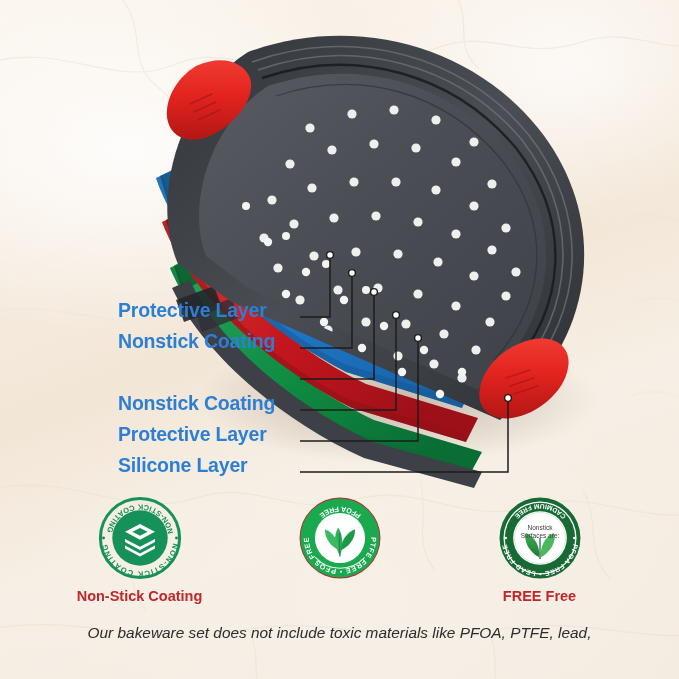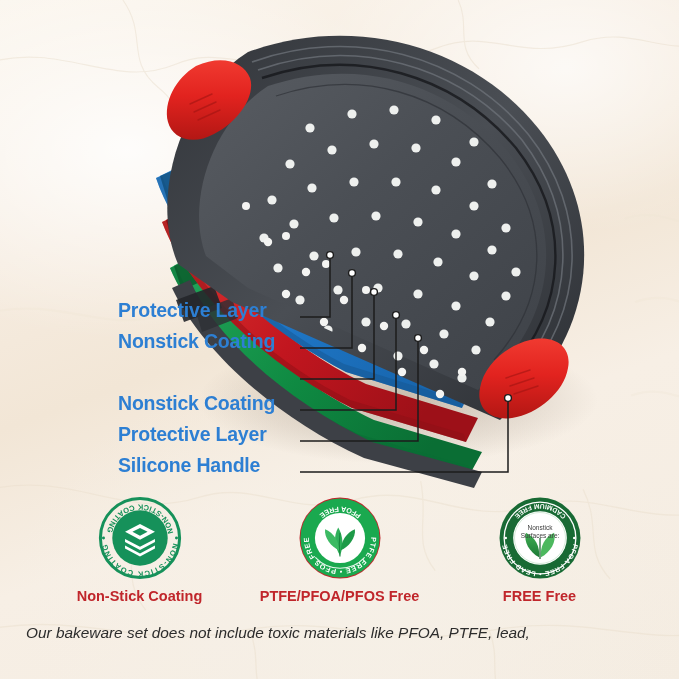--- a/index.html
+++ b/index.html
@@ -38,21 +38,21 @@
   .badge{width:200px;display:flex;flex-direction:column;align-items:center;}
   .badge-mark{width:88px;height:88px;}
   .badge-caption{
     margin-top:6px;text-align:center;color:#c0262b;
     font-size:14.5px;font-weight:bold;line-height:1.18;
   }
 
   
   #disclaimer{
     position:absolute;left:0;top:622px;width:679px;
-    color:#2c2c2c;
+    text-align:center;color:#2c2c2c;
     font-family:"Liberation Sans", sans-serif;
     font-style:italic;font-size:15.4px;line-height:1.42;
     padding:0 26px;box-sizing:border-box;
   }
   #disclaimer span{display:block;}
 </style>
 </head>
 <body>
 
 <div id="stage">
@@ -290,21 +290,21 @@
       <circle cx="418" cy="338" r="3.4"></circle>
       <circle cx="508" cy="398" r="3.4"></circle>
     </g>
   </svg>
 
   <div class="callouts">
     <div class="callout-label" style="top:301px">Protective Layer</div>
     <div class="callout-label" style="top:332px">Nonstick Coating</div>
     <div class="callout-label" style="top:394px">Nonstick Coating</div>
     <div class="callout-label" style="top:425px">Protective Layer</div>
-    <div class="callout-label" style="top:456px">Silicone Handle</div>
+    <div class="callout-label" style="top:456px">Silicone Layer</div>
   </div>
 
   <div id="badges">
 
     <div class="badge">
       <svg class="badge-mark" viewBox="0 0 100 100">
         <defs>
           <path id="a1top" d="M50 50 m -38 0 a 38 38 0 0 1 76 0" transform="rotate(-180 50 50)"></path>
           <path id="a1bot" d="M50 50 m -38 0 a 38 38 0 0 0 76 0" transform="rotate(-180 50 50)"></path>
         </defs>
@@ -352,24 +352,20 @@
           <path d="M50 70 C 44 60, 42 48, 48 38 C 54 48, 54 60, 50 70 Z" fill="#2eb05a"></path>
           <path d="M49 64 C 40 60, 32 50, 33 40 C 43 44, 49 54, 49 64 Z" fill="#3cba63"></path>
           <path d="M51 64 C 60 60, 68 50, 67 40 C 57 44, 51 54, 51 64 Z" fill="#1d9a48"></path>
           <path d="M50 71 C 49 62, 49 52, 50 44" stroke="#16863d" stroke-width="1.3" fill="none"></path>
         </g>
         <g fill="#ffffff" font-family="'Liberation Sans',sans-serif" font-size="8.2" font-weight="bold" letter-spacing="0.7">
           <text><textPath href="#a2top" startOffset="50%" text-anchor="middle">PTFE FREE  •  PFOS FREE</textPath></text>
           <text><textPath href="#a2bot" startOffset="50%" text-anchor="middle">PFOA FREE</textPath></text>
         </g>
       </svg>
-      <div class="badge-caption">
-        <span>PTFE/PFOA/PFOS</span>
-        <span>Free</span>
-      </div>
     </div>
 
     <div class="badge">
       <svg class="badge-mark" viewBox="0 0 100 100">
         <defs>
           <path id="a3top" d="M50 50 m -38.5 0 a 38.5 38.5 0 0 1 77 0" transform="rotate(-180 50 50)"></path>
           <path id="a3bot" d="M50 50 m -38.5 0 a 38.5 38.5 0 0 0 77 0" transform="rotate(-180 50 50)"></path>
           <linearGradient id="lf" x1="0" y1="0" x2="0" y2="1">
             <stop offset="0%" stop-color="#3fae52"></stop>
               <stop offset="100%" stop-color="#1d7a36"></stop>

